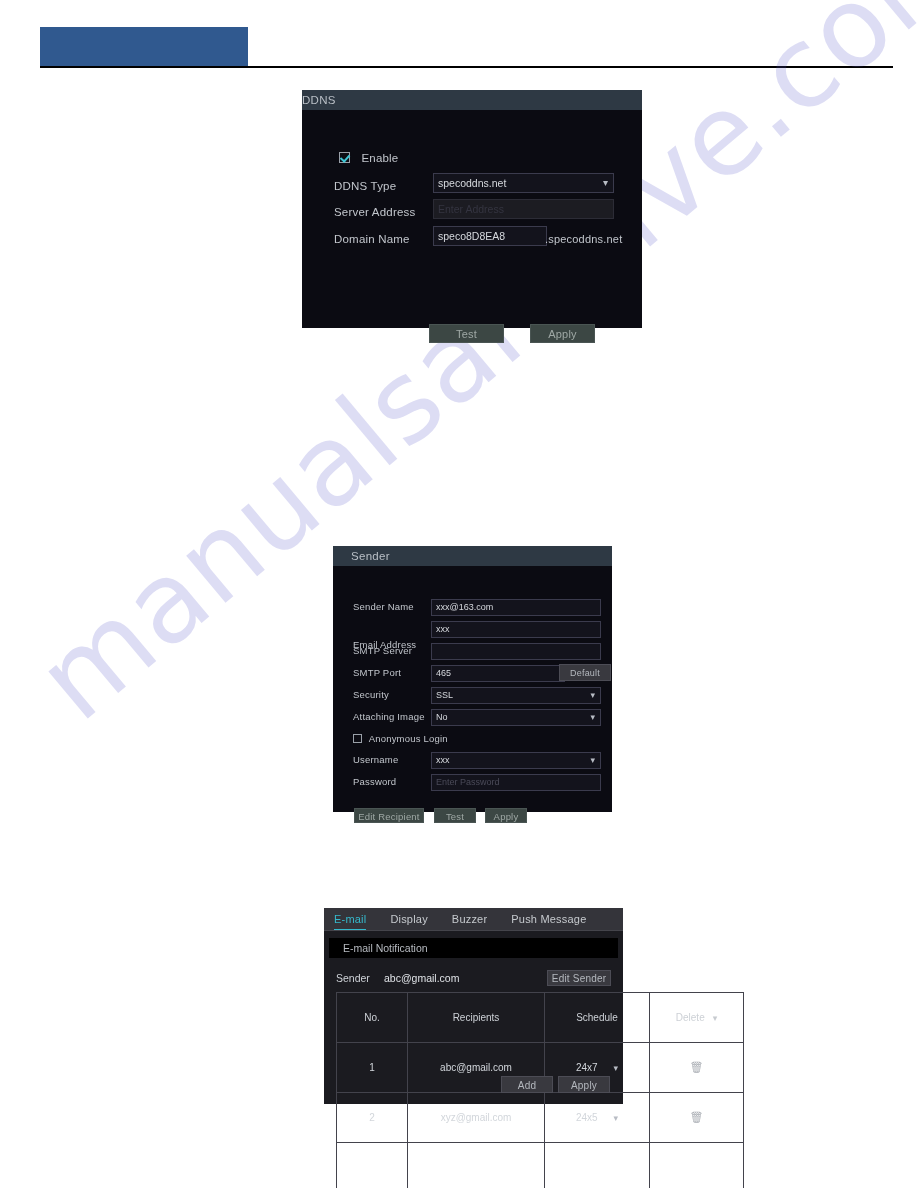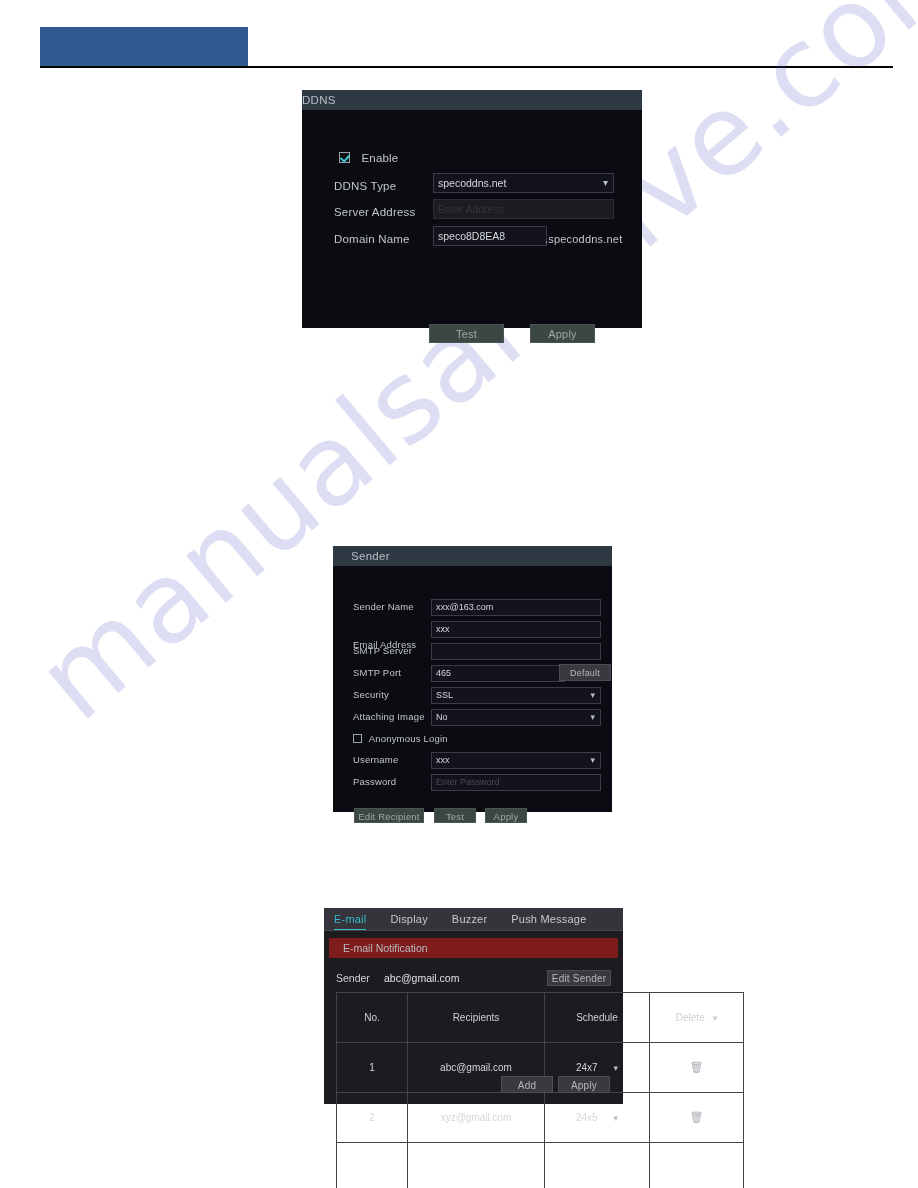--- a/index.html
+++ b/index.html
@@ -207,21 +207,21 @@
     content: "";
     position: absolute;
     left: 0; right: 0; bottom: -5px;
     height: 1px;
     background: #35b9cc;
   }
   .subbar {
     margin: 7px 5px 0 5px;
     height: 20px;
     line-height: 20px;
-    background: #7f1d1d;
+    background: #000000;
     color: #b7bbc1;
     font-size: 10.5px;
     padding-left: 14px;
   }
   .sender-row {
     display: flex;
     align-items: center;
     margin: 11px 12px 0 12px;
     height: 18px;
   }

